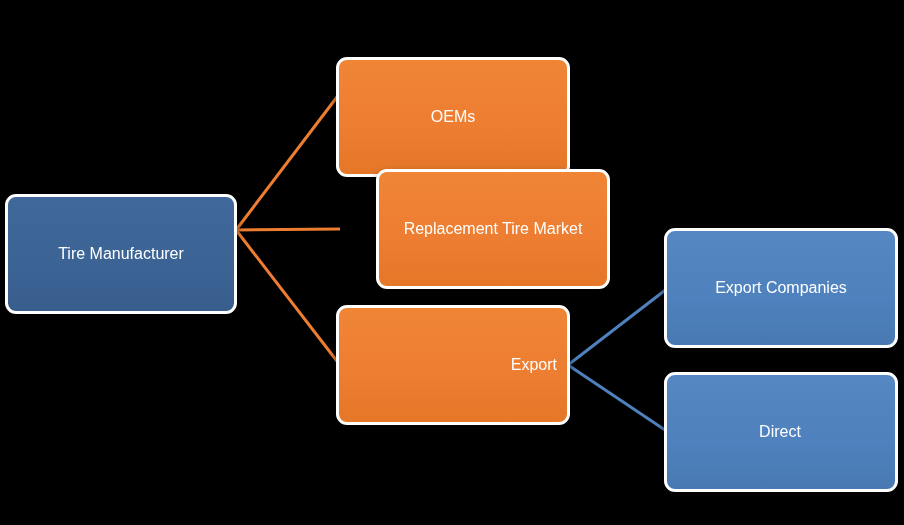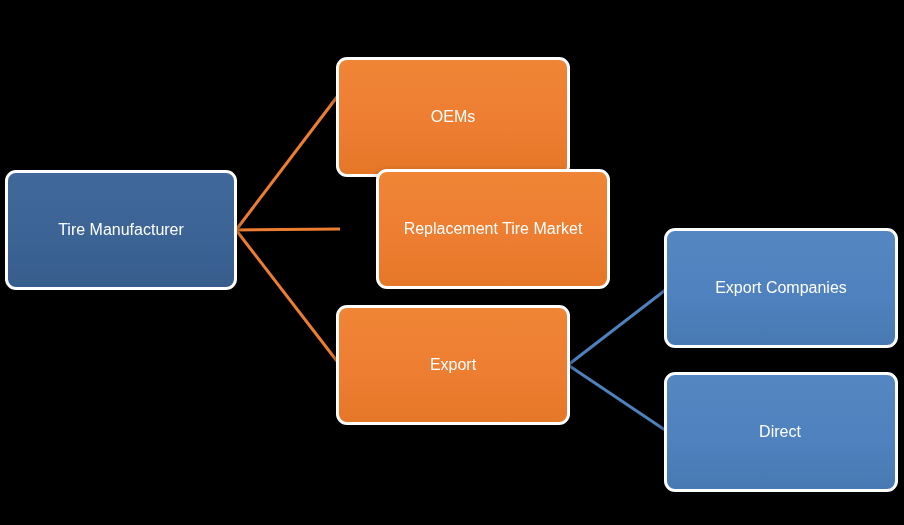--- a/index.html
+++ b/index.html
@@ -33,28 +33,28 @@
     align-items: center;
     justify-content: center;
     color: #ffffff;
     font-size: 16px;
     line-height: 1.25;
     text-align: center;
     padding: 6px 10px;
     box-shadow: 0 4px 7px rgba(0,0,0,0.55);
   }
   .node.orange    { background: linear-gradient(180deg, #f08536 0%, #ed7d31 60%, #e57728 100%); }
-  .node.blue-dark { background: linear-gradient(180deg, #40689a 0%, #3b6394 60%, #375d8c 100%); }
+  .node.blue-dark { background: linear-gradient(180deg, #40689a 0%, #3b6394 60%, #375d8c 100%); margin-top: 24px; }
   .node.blue      { background: linear-gradient(180deg, #5587c2 0%, #4e81bd 60%, #4879b2 100%); }
 
   
   #node-root        { left: 5px;   top: 170px; width: 232px; height: 120px; }
   #node-oems        { left: 336px; top: 33px;  width: 234px; height: 120px; margin-top: 24px; }
   #node-replacement { left: 336px; top: 169px; width: 234px; height: 120px; margin-left: 40px; }
-  #node-export      { left: 336px; top: 305px; width: 234px; height: 120px; }
+  #node-export      { left: 336px; top: 305px; width: 234px; height: 120px; justify-content: flex-end; }
   #node-trading     { left: 664px; top: 228px; width: 234px; height: 120px; }
   #node-direct      { left: 664px; top: 372px; width: 234px; height: 120px; padding-left: 8px; }
 </style>
 </head>
 <body>
 
 <div class="canvas">
 
   <svg class="edges" width="904" height="525" aria-hidden="true">
     <line x1="236" y1="230" x2="340" y2="93" stroke-width="3" stroke="#ED7D31"></line>

